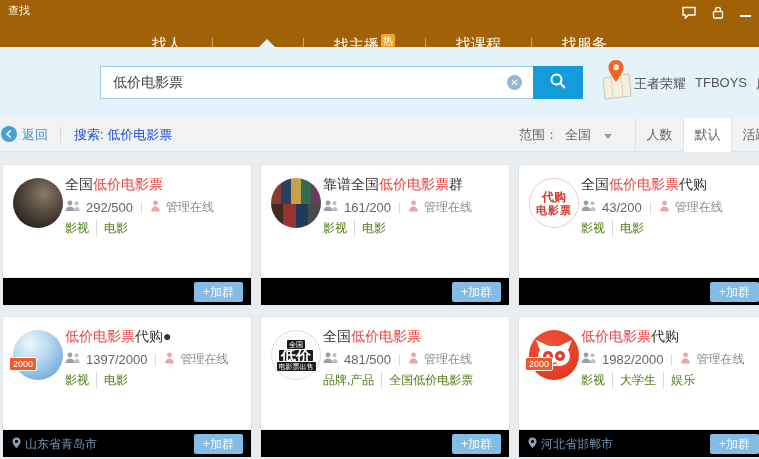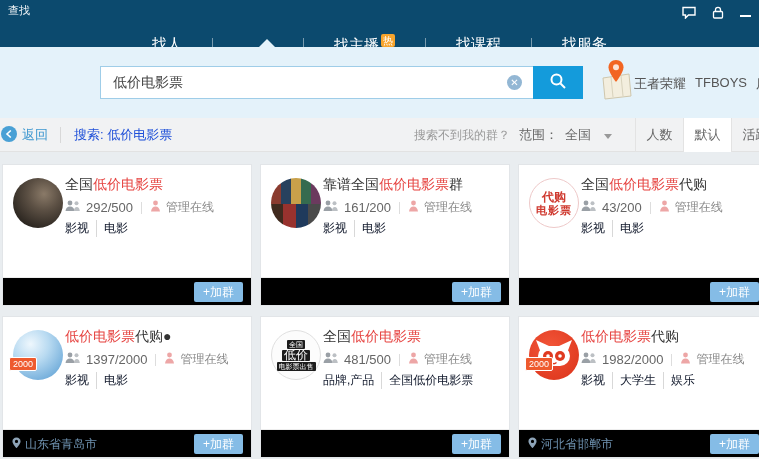--- a/index.html
+++ b/index.html
@@ -1,20 +1,20 @@
 <!DOCTYPE html>
 <html><head>
 <meta charset="utf-8">
 <style>
   * { margin:0; padding:0; box-sizing:border-box; }
   html,body { width:759px; height:459px; overflow:hidden; }
   body { position:relative; font-family:"Liberation Sans", sans-serif; background:#e9edf0; }
 
   
-  .header { position:absolute; top:0; left:0; width:759px; height:47px; background:#0c4a6e; }
+  .header { position:absolute; top:0; left:0; width:759px; height:47px; background:#a16207; }
   .win-title { position:absolute; top:3px; left:8px; font-size:11px; color:#fff; opacity:.95; }
   .win-icons { position:absolute; top:5px; right:8px; display:flex; gap:16px; align-items:center; }
   .win-icons .min-bar { width:11px; height:2px; background:#fff; margin-bottom:-4px; }
   .nav { position:absolute; top:13px; left:0; width:759px; display:flex; justify-content:center; align-items:center; }
   .nav-tab { color:#fff; font-size:15px; padding:0 30px; cursor:default; white-space:nowrap; }
   .nav-tab.active { font-weight:bold;margin-top:43px; }
   .nav-div { width:1px; height:13px; background:rgba(255,255,255,.45); }
   .hot-badge { display:inline-block; background:#f7a42c; color:#fff; font-size:10px; line-height:1; padding:2px 2px 1px; border-radius:2px; margin-left:2px; vertical-align:6px; }
   .caret-up { position:absolute; top:39px; left:259px; width:0; height:0;
     border-left:8px solid transparent; border-right:8px solid transparent; border-bottom:8px solid #e4f2fa; }
@@ -55,31 +55,31 @@
   .av-posters { background-image:
       linear-gradient(90deg,#8a3b2f 0 20%,#27415e 20% 40%,#c8a04a 40% 60%,#356b4f 60% 80%,#6b3a5e 80%),
       linear-gradient(90deg,#402a1e 0 25%,#98322e 25% 50%,#1f3a5c 50% 75%,#4a4a4a 75%);
       background-size:100% 52%,100% 52%; background-position:top,bottom; background-repeat:no-repeat; }
   .av-redtext { background:#fff; border:1px solid #eeC9c9; display:flex; flex-direction:column; align-items:center; justify-content:center; color:#cf3a30; font-weight:bold; }
   .av-redtext .l0 { font-size:12px; line-height:14px; }
   .av-redtext .l1 { font-size:11px; line-height:13px; letter-spacing:1px; }
   .av-sky { background:radial-gradient(circle at 35% 28%, #eef7fd 0%, #b8daf1 38%, #6aa8d8 85%, #5b9bd0 100%); }
   .av-chips { background:#fcfcfc; border:1px solid #e0e0e0; display:flex; flex-direction:column; align-items:center; justify-content:center; gap:1px; }
   .av-chips .chip { background:#1d1d1d; color:#fff; font-size:7px; line-height:9px; padding:0 2px; border-radius:1px; white-space:nowrap; }
-  .av-chips .chip.big { font-size:12px; line-height:11px; font-weight:normal; }
+  .av-chips .chip.big { font-size:15px; line-height:11px; font-weight:bold; }
   .av-cat { background:radial-gradient(circle at 42% 35%, #f25538, #e03a20 78%); display:flex; align-items:center; justify-content:center; }
   .av-badge { position:absolute; left:-4px; bottom:9px; background:#ee5a2e; color:#fff; font-size:9px; line-height:12px; padding:0 3px; border-radius:2px; border:1px solid #fff; }
   .av-badge:empty { display:none; }
 
   .c-title { position:absolute; left:62px; top:11px; font-size:14px; color:#333; white-space:nowrap; overflow:hidden; max-width:182px; }
   .c-title .hl { color:#e64340; }
   .c-stats { position:absolute; left:62px; top:34px; display:flex; align-items:center; gap:5px; font-size:12px; color:#888; white-space:nowrap; }
   .c-members { font-size:13px; color:#666; }
   .stat-div { width:1px; height:12px; background:#ddd; margin:0 3px; }
-  .c-tags { position:absolute; left:62px; top:55px; display:flex; font-size:12px; color:#0f172a; white-space:nowrap; }
+  .c-tags { position:absolute; left:62px; top:55px; display:flex; font-size:12px; color:#4d7c0f; white-space:nowrap; }
   .tag { padding:0 7px; }
   .tag:first-child { padding-left:0; }
   .tag + .tag { border-left:1px solid #d8d8d8; }
   .tag:empty { display:none; }
 
   .c-footer { position:absolute; left:0; right:0; bottom:0; height:28px; background:#000000; border-top:1px solid #ededed; }
   .join-btn { position:absolute; right:8px; top:4px; height:20px; padding:0 9px; background:#85bce6; color:#fff;
     font-size:12px; line-height:20px; border:none; border-radius:2px; cursor:pointer; font-family:"Liberation Sans", sans-serif; }
   .loc { position:absolute; left:9px; top:0; height:28px; display:flex; align-items:center; gap:4px; font-size:12px; color:#6f93b2; }
 </style>
@@ -150,21 +150,20 @@
     <span>
       <svg width="16" height="16" viewBox="0 0 16 16">
           <circle cx="8" cy="8" r="8" fill="#49a0d5"></circle>
           <path d="M9.8 4.5 L6 8 L9.8 11.5" stroke="#fff" stroke-width="1.6" fill="none"></path>
         </svg>
     </span>
     <span>返回</span>
   </div>
   <div class="filter-vdiv"></div>
   <div class="query-label">搜索: 低价电影票</div>
-  <div class="notfound-link">搜索不到我的群？</div>
   <div class="scope-label">范围：</div>
   <div class="scope-select">
     <span>全国</span>
     <span class="dd-caret"></span>
   </div>
   <div class="sort-tabs">
     <span class="sort-tab">人数</span>
     <span class="sort-tab active">默认</span>
     <span class="sort-tab">活跃</span>
   </div>

